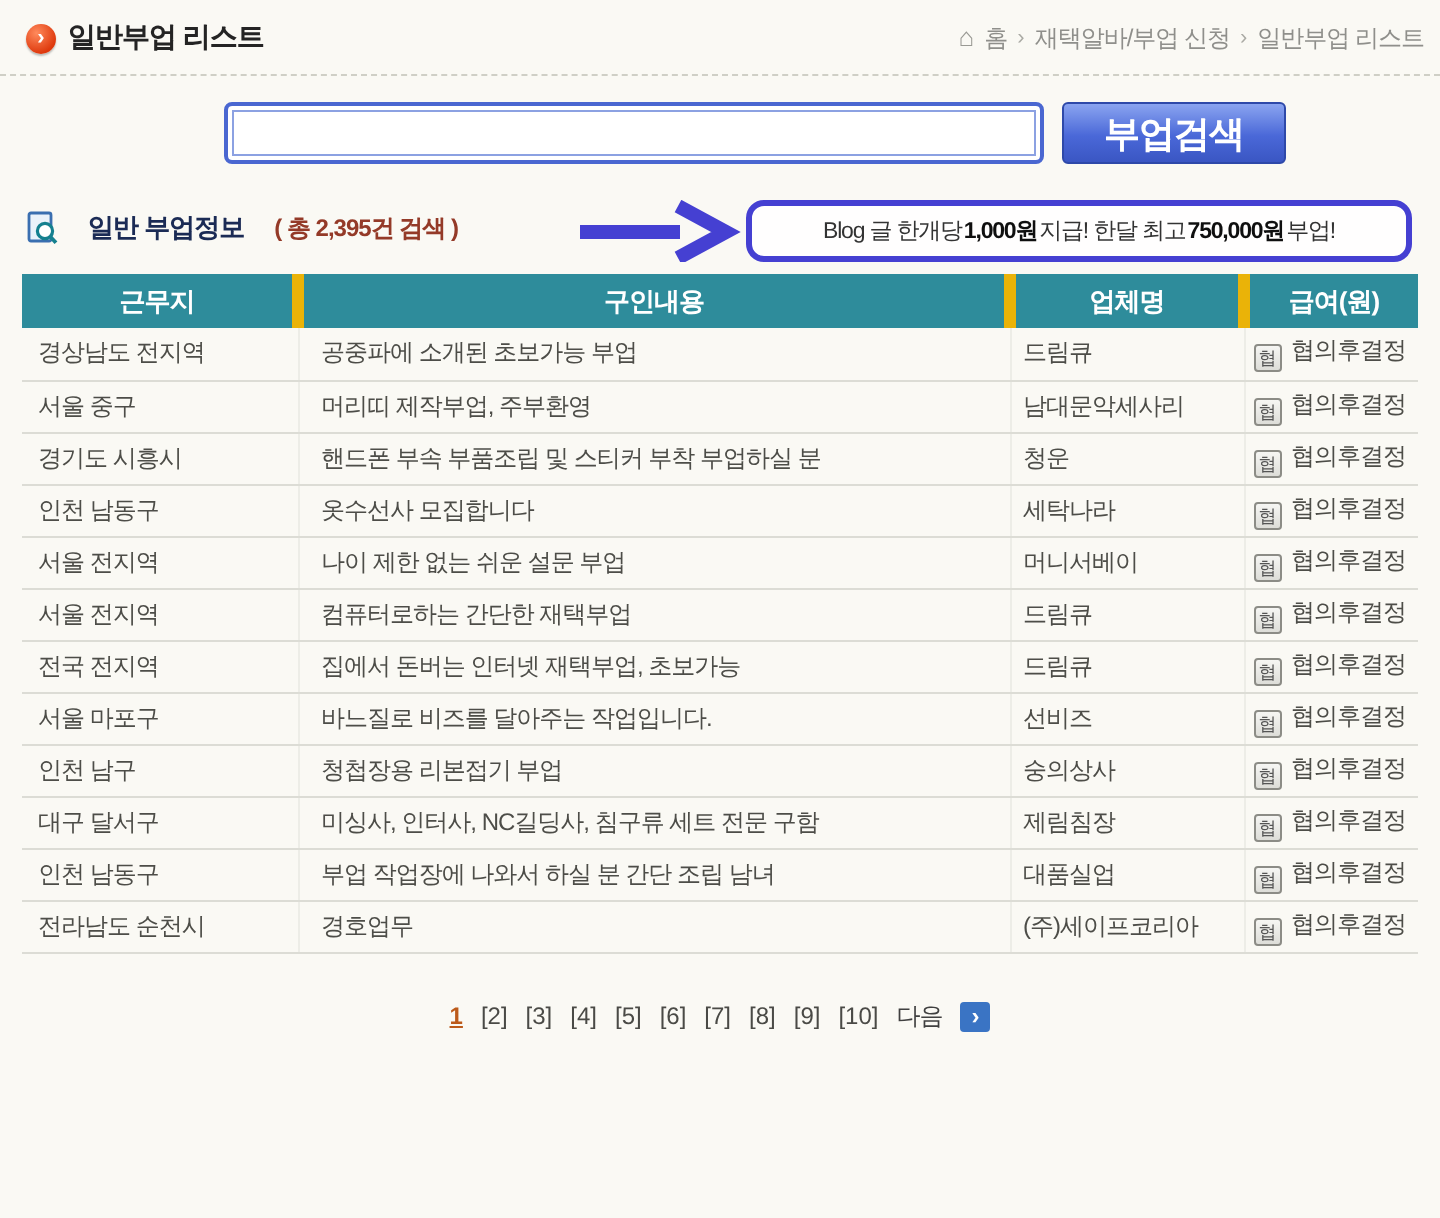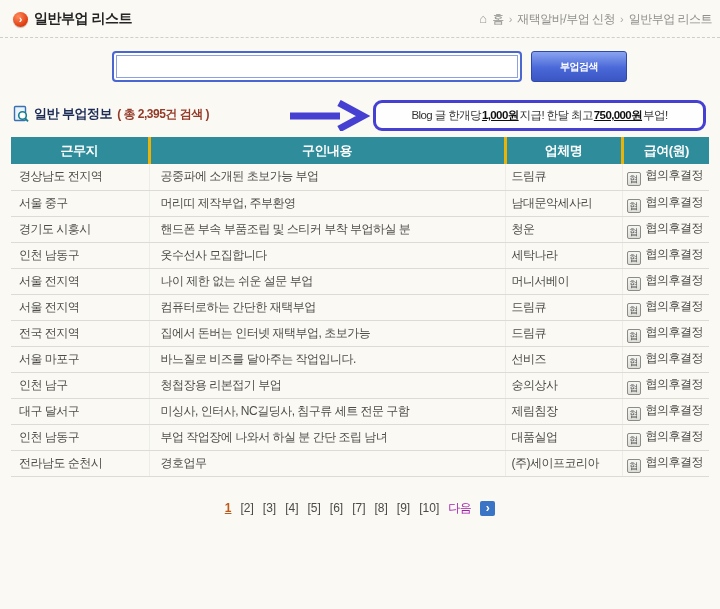--- a/index.html
+++ b/index.html
@@ -29,47 +29,47 @@
   .crumb-sep { color:#AAAAA4; font-size:11px; }
 
   
   .search-row { display:flex; gap:9px; margin:13px 0 0 112px; height:32px; }
   .search-input {
     width:410px; height:31px; border:2px solid #4A67D1; border-radius:4px;
     background:#fff; box-shadow:inset 0 0 0 2px #FFFFFF, inset 0 0 0 3px #8CA1E2;
     font-size:13px; padding:0 8px; outline:none;
   }
   .search-button {
-    width:96px; height:31px; border:1px solid #2E49A9; border-radius:3px;
+    width:112px; height:31px; border:1px solid #2E49A9; border-radius:3px;
     background:linear-gradient(#8AA4F0, #4A68D8 55%, #3A56C3);
-    color:#fff; font-size:10px; font-weight:bold; letter-spacing:-0.5px; cursor:pointer;
+    color:#fff; font-size:18px; font-weight:bold; letter-spacing:-0.5px; cursor:pointer;
   }
 
   
   .info-row { position:relative; margin-top:17px; height:31px; }
-  .info-left { position:absolute; left:13px; top:5px; display:flex; align-items:center; gap:5px; }
+  .info-left { position:absolute; left:13px; top:5px; display:flex; align-items:center; gap:15px; }
   .doc-icon { display:inline-block; line-height:0; }
   .section-title { font-size:13px; font-weight:bold; color:#1B2B55; letter-spacing:-0.5px; }
   .result-count { font-size:12px; font-weight:bold; color:#943A28; letter-spacing:-0.5px; }
   .promo-arrow { position:absolute; left:287px; top:0; }
   .promo-box {
     position:absolute; left:373px; right:14px; top:0; height:31px;
     border:3px solid #4540D2; border-radius:9px; background:#FFFEFE;
     display:flex; align-items:center; justify-content:center;
     font-size:11.5px; color:#333; letter-spacing:-0.6px; white-space:nowrap; padding:0 4px;
   }
-  .promo-box b { color:#0F0F0F; margin:15px 1px;text-decoration:underline; }
+  .promo-box b { color:#0F0F0F; margin:15px 1px; }
 
   
   .job-table { width:698px; margin:6px 11px 3px 11px; border-collapse:collapse; table-layout:fixed; }
   .job-table thead th {
     background:#2E8C9B; color:#fff; font-size:13px; font-weight:bold;
     height:27px; letter-spacing:-0.5px;
   }
-  .job-table thead th + th { border-left:3px solid #eab308; }
+  .job-table thead th + th { border-left:6px solid #eab308; }
   .job-table tbody td {
     height:26px; border-bottom:1px solid #DCDCD5; font-size:12px; color:#4D4D48;
     letter-spacing:-0.5px; white-space:nowrap; overflow:hidden;
   }
   .job-table tbody td + td { border-left:1px solid #EDEDE7; }
   .c-loc  { padding-left:8px; }
   .c-desc { padding-left:11px; }
   .c-comp { padding-left:6px; }
   .c-pay  { padding-left:4px; }
   .pay-icon {
@@ -80,21 +80,21 @@
   .pay-text { font-size:12px; color:#4D4D48; }
 
   
   .pagination {
     margin-top:23px; display:flex; justify-content:center; align-items:center;
     gap:9px; font-size:12px; color:#4A4A46;
   }
   .page-current { color:#BC5A1A; font-weight:bold; text-decoration:underline; cursor:pointer; }
   .pages-slot { display:inline-flex; gap:9px; }
   .page-link { color:#4A4A46; text-decoration:none; cursor:pointer; }
-  .next-label { color:#a21caf; letter-spacing:-0.5px; cursor:pointer; }
+  .next-label { color:#404040; letter-spacing:-0.5px; cursor:pointer; }
   .next-icon {
     display:inline-block; width:15px; height:15px; background:#3A74C4; border-radius:2px;
     color:#fff; font-weight:bold; font-size:12px; line-height:14px; text-align:center; cursor:pointer;
   }
 </style>
 </head>
 <body>
 
 <div class="page">
 

